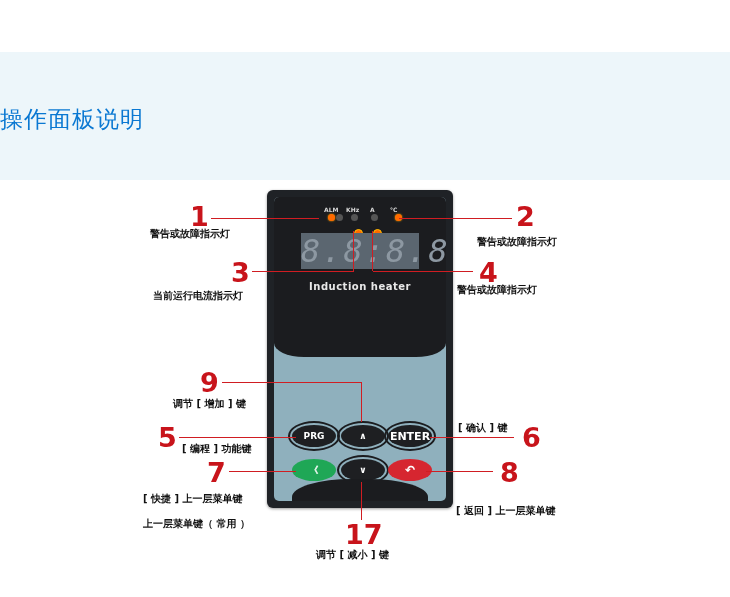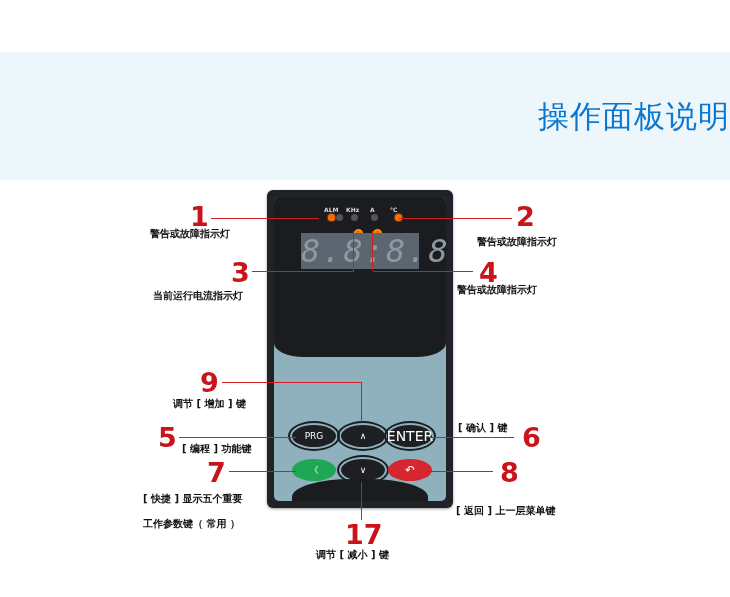--- a/index.html
+++ b/index.html
@@ -1,29 +1,29 @@
 <!DOCTYPE html>
 <html><head>
 <meta charset="utf-8">
 <style>
   html,body{margin:0;padding:0;}
   body{width:730px;height:597px;background:#fff;position:relative;overflow:hidden;font-family:"DejaVu Sans",sans-serif;}
   .band{position:absolute;left:0;top:52px;width:730px;height:128px;background:#edf6fa;}
-  .title{position:absolute;left:0;top:96px;width:730px;text-align:right;font-size:31px;color:#0a78d2;letter-spacing:1px;}
+  .title{position:absolute;left:0;top:104px;width:730px;text-align:left;font-size:23px;color:#0a78d2;letter-spacing:1px;}
   .panel{position:absolute;left:267px;top:190px;width:186px;height:318px;background:#1f2226;border-radius:6px;box-shadow:0 1px 3px rgba(0,0,0,.4);}
   .panel-inner{position:absolute;left:7px;top:7px;width:172px;height:304px;border-radius:5px;background:#8fb0bd;overflow:hidden;}
   .panel-top{position:absolute;left:0;top:0;width:172px;height:160px;background:#1b1c1f;border-radius:0 0 30px 30px / 0 0 14px 14px;}
   .leds{position:absolute;top:9px;left:0;width:172px;height:16px;}
   .ledlabel{position:absolute;top:0;font-size:6px;color:#d8d8d8;font-weight:bold;}
   .led{position:absolute;top:8px;width:7px;height:7px;border-radius:50%;background:#555;}
   .led.on{background:#ff6a00;box-shadow:0 0 2px #ffb000;}
   .display{position:absolute;left:27px;top:36px;width:118px;height:36px;background:#5b6670;font-family:"DejaVu Sans Mono",monospace;font-size:32px;line-height:36px;color:#8d98a2;text-align:center;letter-spacing:2px;font-style:italic;}
   .brand{position:absolute;left:0;top:84px;width:172px;text-align:center;color:#e8e8e8;font-size:10px;font-weight:bold;letter-spacing:.5px;}
   .keypad-bottom{position:absolute;left:18px;top:282px;width:136px;height:30px;background:#1b1c1f;border-radius:60px 60px 0 0 / 18px 18px 0 0;}
-  .key{position:absolute;width:44px;height:22px;border-radius:50%;display:flex;align-items:center;justify-content:center;font-size:9px;font-weight:normal;color:#fff;}
+  .key{position:absolute;width:44px;height:22px;border-radius:50%;display:flex;align-items:center;justify-content:center;font-size:9px;font-weight:bold;color:#fff;}
   .key-ring{position:absolute;border-radius:50%;border:2px solid #1b1c1f;}
   .black{background:#1e1f22;}
   .green{background:#1fa756;}
   .red{background:#d62630;}
   .dot{position:absolute;width:7px;height:7px;border-radius:50%;background:#ff6a00;border:1px solid #ffc000;}
   .line{position:absolute;background:#d01d22;}
   .num{position:absolute;font-size:27px;font-weight:bold;color:#c8141b;line-height:27px;}
   .lbl{position:absolute;font-size:10px;font-weight:bold;color:#111;white-space:nowrap;}
 </style>
 </head>
@@ -42,28 +42,29 @@
         <span class="ledlabel" style="left:116px">°C</span>
         <span class="led on" style="left:54px"></span>
         <span class="led" style="left:62px"></span>
         <span class="led" style="left:77px"></span>
         <span class="led" style="left:97px"></span>
         <span class="led on" style="left:121px"></span>
       </div>
       <div class="dot" style="left:80px;top:32px"></div>
       <div class="dot" style="left:99px;top:32px"></div>
       <div class="display">8.8:8.8.</div>
+      <div class="brand">Induction heater</div>
     </div>
 
     <div class="key-ring" style="left:14px;top:224px;width:48px;height:26px"></div>
     <div class="key black" style="left:18px;top:228px">PRG</div>
     <div class="key-ring" style="left:63px;top:224px;width:48px;height:26px"></div>
     <div class="key black" style="left:67px;top:228px">∧</div>
     <div class="key-ring" style="left:110px;top:224px;width:48px;height:26px"></div>
-    <div class="key black" style="left:114px;top:228px;font-size:14px">ENTER</div>
+    <div class="key black" style="left:114px;top:228px;font-size:11px">ENTER</div>
 
     <div class="key green" style="left:18px;top:262px">《</div>
     <div class="key-ring" style="left:63px;top:258px;width:48px;height:26px"></div>
     <div class="key black" style="left:67px;top:262px">∨</div>
     <div class="key red" style="left:114px;top:262px;font-size:12px">↶</div>
 
     <div class="keypad-bottom"></div>
   </div>
 </div>
 
@@ -96,20 +97,20 @@
 <div class="num" style="left:200px;top:369px">9</div>
 <div class="lbl" style="left:173px;top:397px">调节 [ 增加 ] 键</div>
 
 <div class="num" style="left:158px;top:424px">5</div>
 <div class="lbl" style="left:182px;top:442px">[ 编程 ] 功能键</div>
 
 <div class="lbl" style="left:458px;top:421px">[ 确认 ] 键</div>
 <div class="num" style="left:522px;top:424px">6</div>
 
 <div class="num" style="left:207px;top:459px">7</div>
-<div class="lbl" style="left:143px;top:492px">[ 快捷 ] 显示五个重要</div>
-<div class="lbl" style="left:143px;top:517px">工作参数键（ 常用 ）</div>
+<div class="lbl" style="left:143px;top:492px">[ 快捷 ] 上一层菜单键</div>
+<div class="lbl" style="left:143px;top:517px">上一层菜单键（ 常用 ）</div>
 
 <div class="num" style="left:500px;top:459px">8</div>
 <div class="lbl" style="left:456px;top:504px">[ 返回 ] 上一层菜单键</div>
 
 <div class="num" style="left:345px;top:521px">17</div>
 <div class="lbl" style="left:316px;top:548px">调节 [ 减小 ] 键</div>
 
 </body></html>

